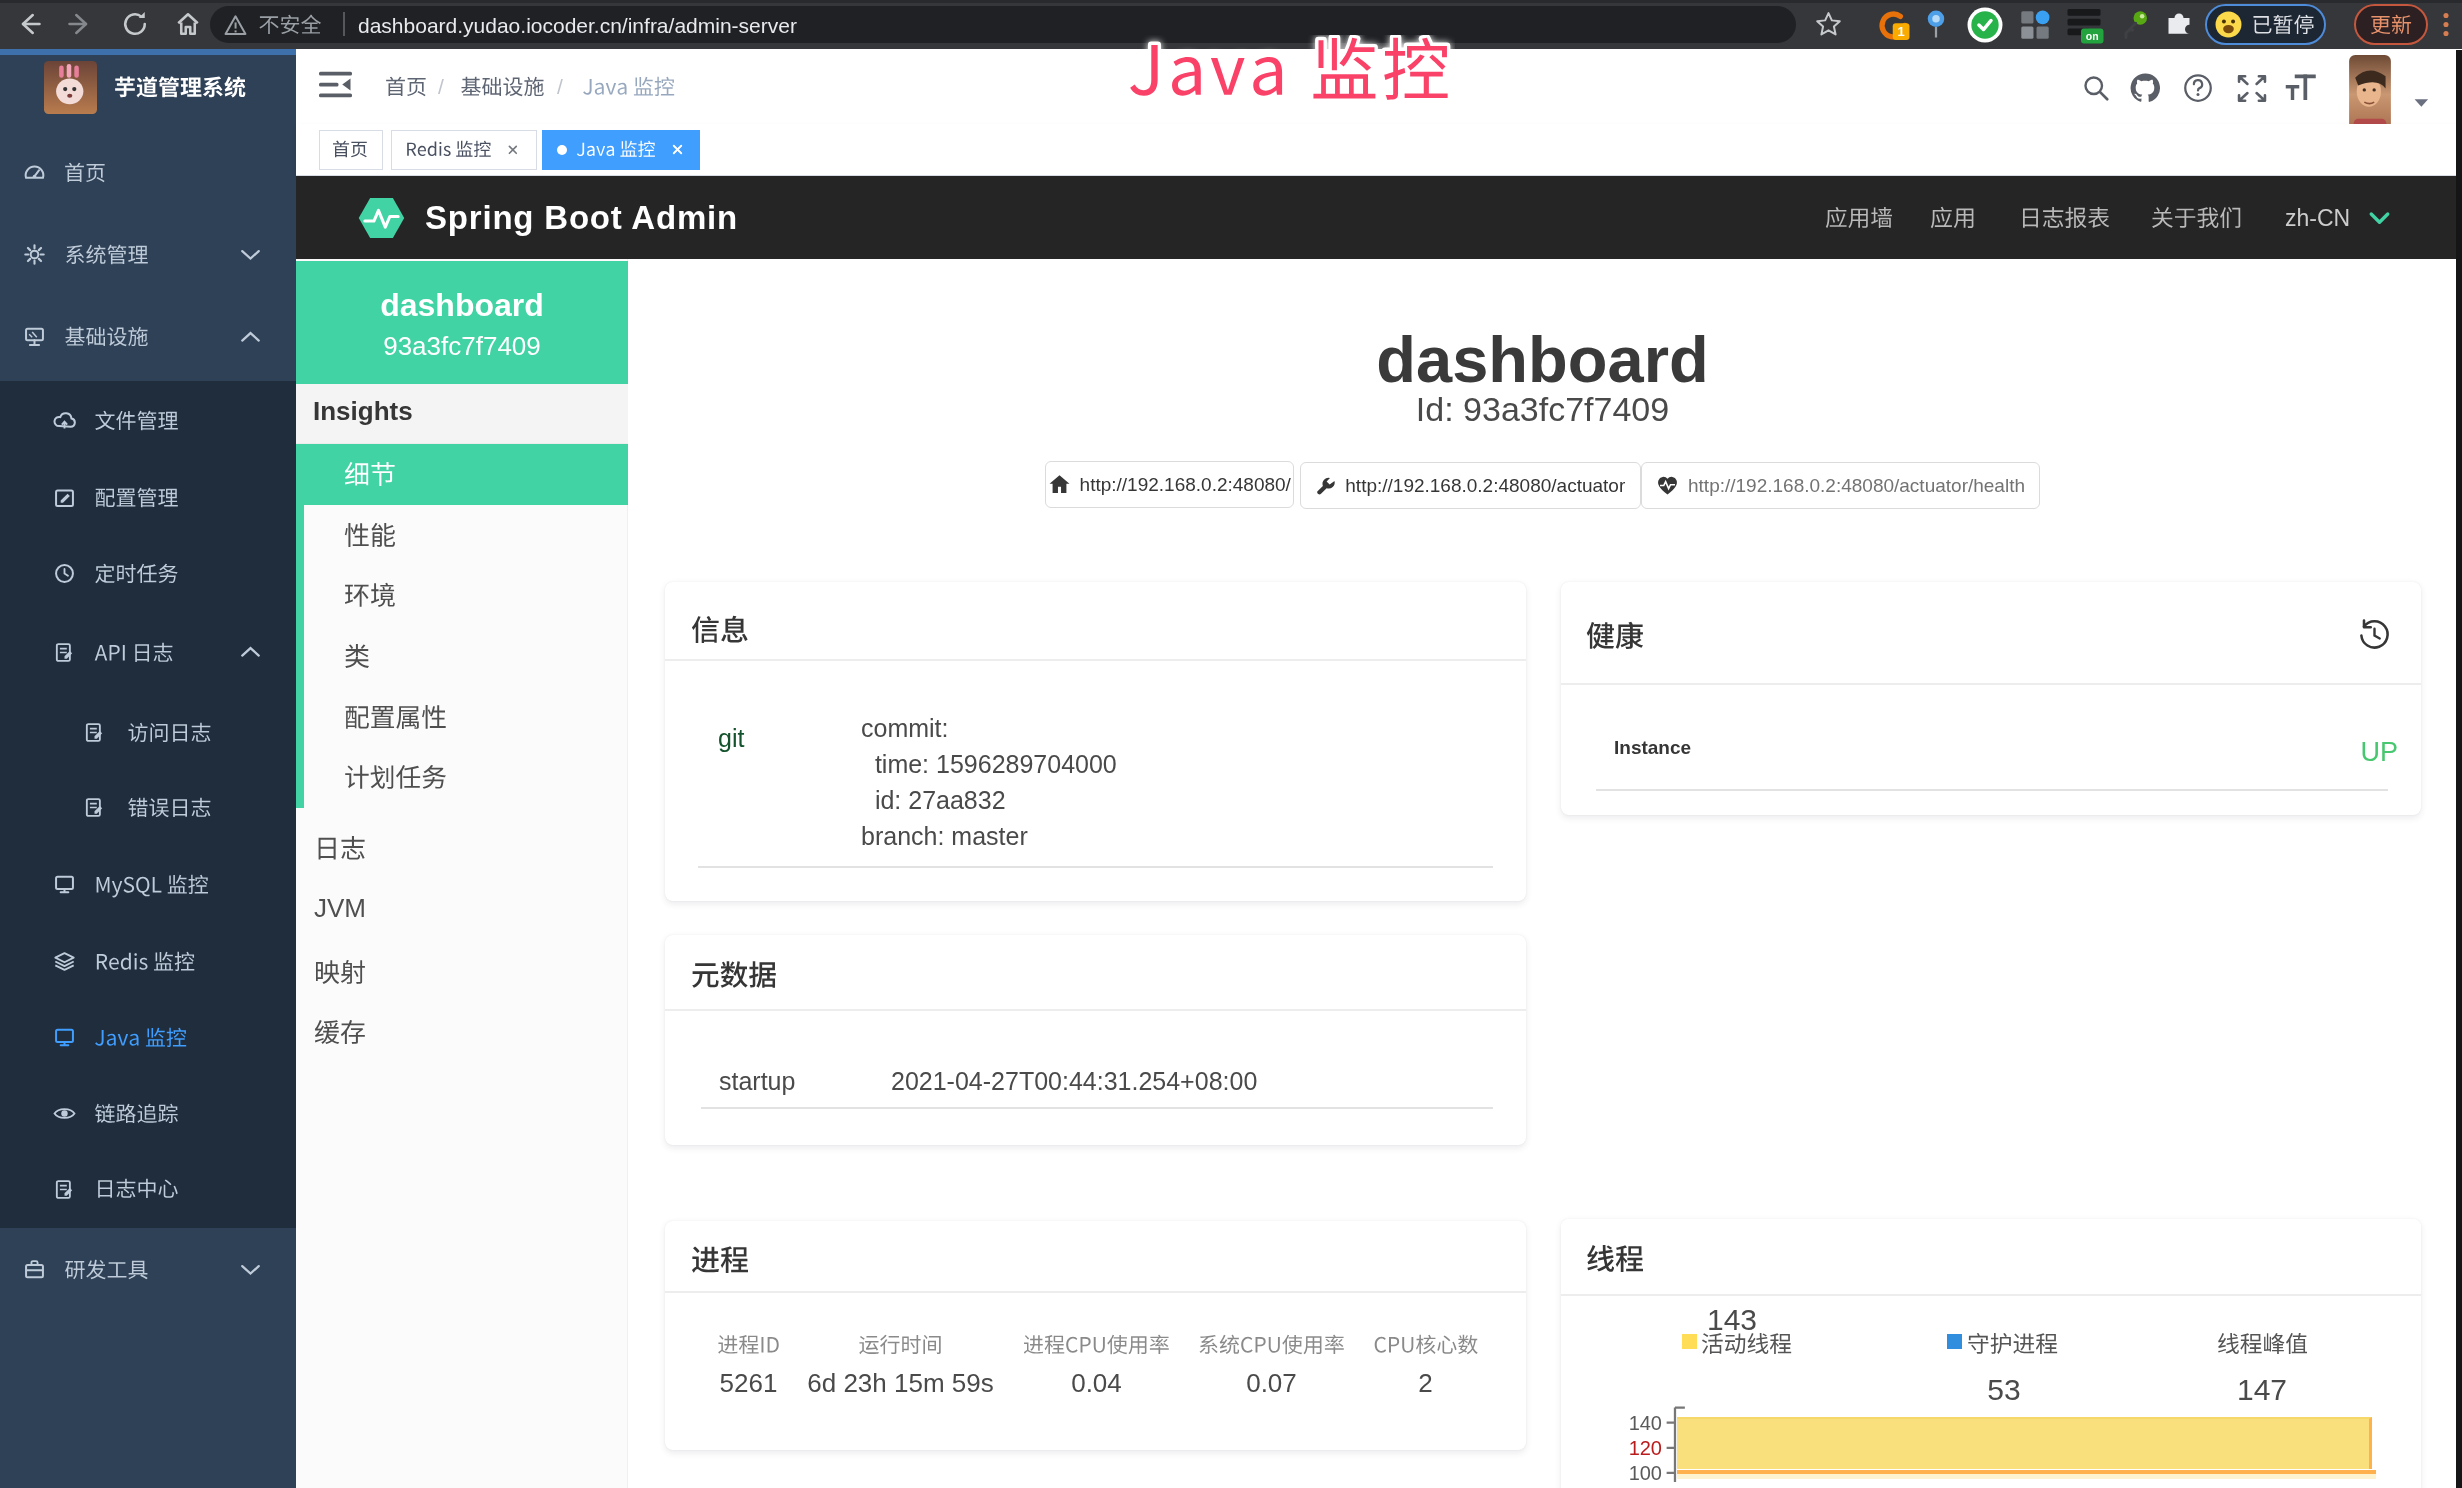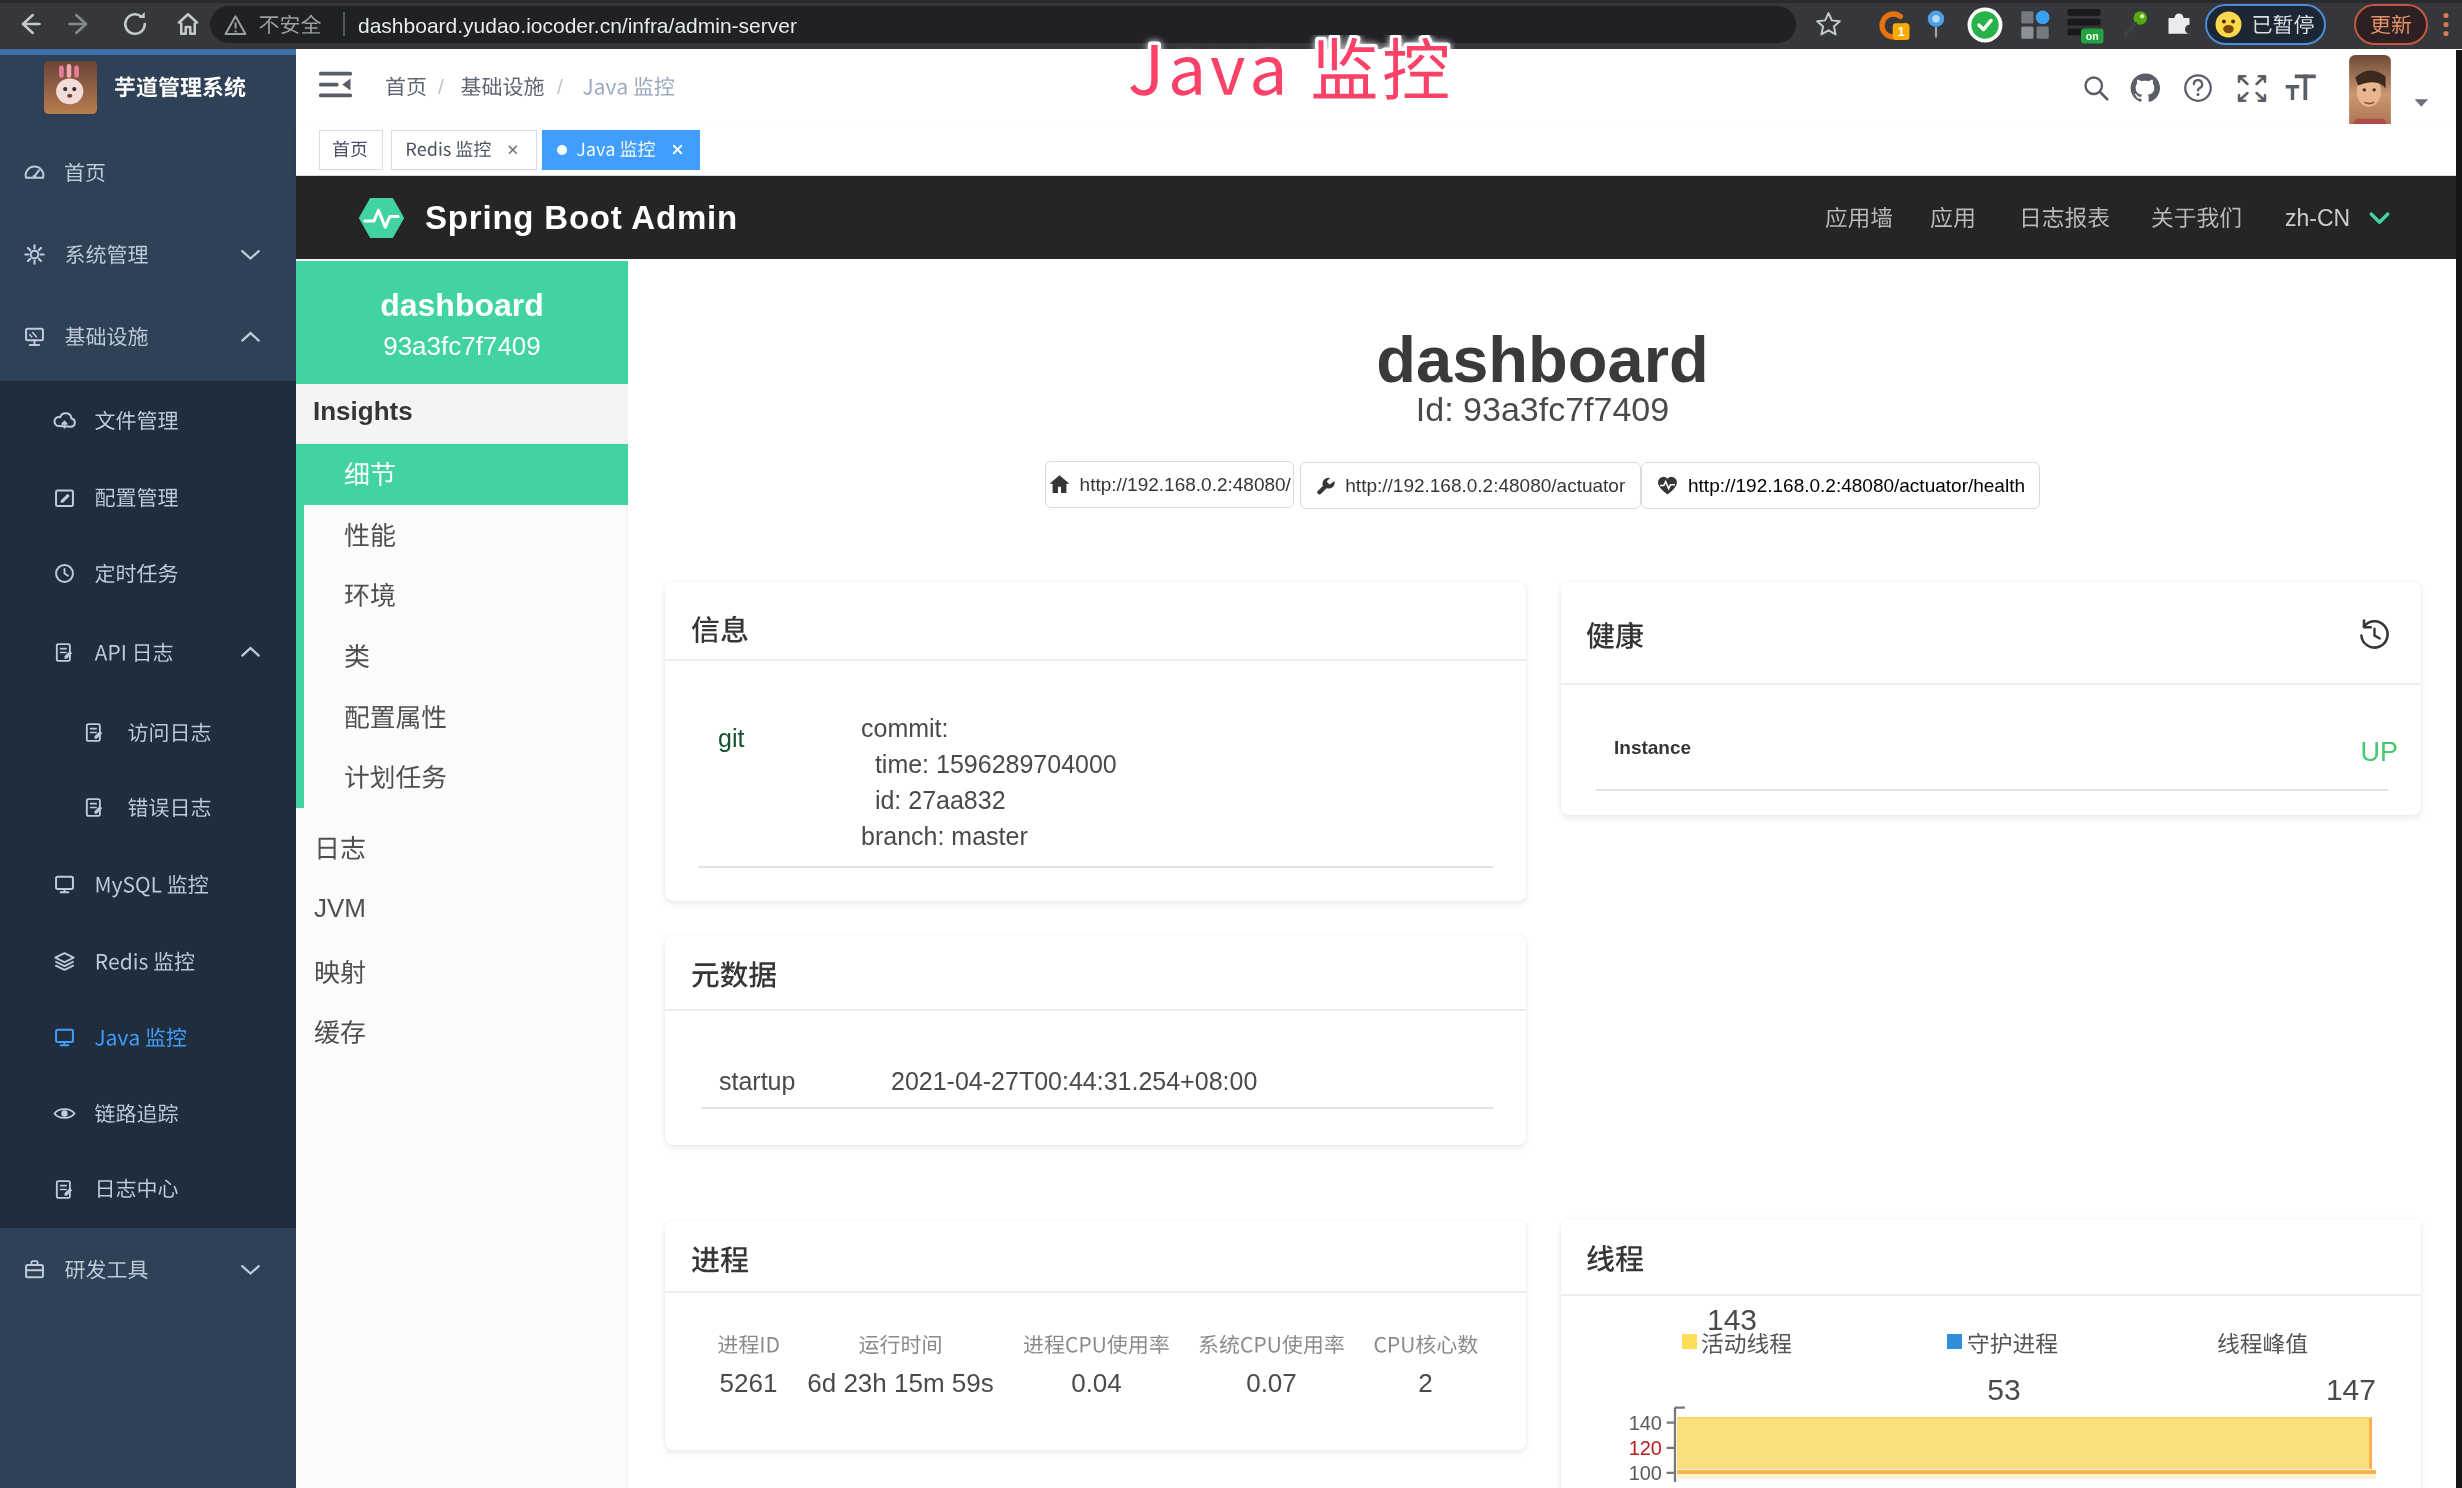--- a/index.html
+++ b/index.html
@@ -460,21 +460,21 @@
       <path d="M1.2 -1.8 1.8 0.7C4.8 -0.3 8.8 -1.7 12.7 -3.1L12.3 -5.1C8.1 -3.8 3.9 -2.6 1.2 -1.8ZM20.4 -24.4C20.8 -22.9 21.1 -20.9 21.3 -19.8L23.5 -20.3C23.3 -21.4 22.8 -23.3 22.4 -24.8ZM29.9 -28.3C25.9 -27.4 18.7 -26.9 12.8 -26.7C13.0 -26.1 13.3 -25.3 13.3 -24.7C19.3 -24.8 26.7 -25.4 31.4 -26.4ZM1.9 -14.4C2.4 -14.7 3.2 -14.9 7.4 -15.3C5.9 -13.2 4.6 -11.5 3.9 -10.8C2.9 -9.6 2.1 -8.7 1.4 -8.6C1.6 -8.0 2.0 -6.8 2.1 -6.3C2.9 -6.7 4.0 -7.0 12.5 -8.7C12.4 -9.2 12.4 -10.2 12.4 -10.9L5.7 -9.7C8.4 -12.6 11.0 -16.3 13.2 -20.0L11.1 -21.3C10.4 -20.1 9.7 -18.8 8.9 -17.6L4.6 -17.2C6.6 -20.2 8.6 -23.9 10.1 -27.5L7.6 -28.5C6.2 -24.5 3.8 -20.1 3.0 -19.0C2.3 -17.8 1.7 -17.0 1.1 -16.9C1.4 -16.2 1.8 -15.0 1.9 -14.4ZM14.3 -23.7C14.9 -22.3 15.6 -20.5 15.9 -19.4L18.0 -20.1C17.6 -21.1 16.9 -22.9 16.3 -24.2ZM28.6 -25.1C27.8 -23.4 26.6 -21.0 25.4 -19.4H13.3V-17.3H17.4L17.1 -14.6H11.9V-12.4H16.8C16.0 -7.5 14.2 -2.1 9.6 0.9C10.2 1.3 11.0 2.1 11.3 2.7C14.5 0.4 16.5 -2.7 17.7 -6.1C18.8 -4.5 20.1 -3.0 21.6 -1.8C19.6 -0.5 17.2 0.3 14.7 0.9C15.1 1.3 15.8 2.2 16.1 2.8C18.8 2.1 21.4 1.1 23.5 -0.4C25.8 1.1 28.5 2.2 31.5 2.8C31.9 2.1 32.6 1.2 33.1 0.6C30.3 0.1 27.7 -0.7 25.5 -1.9C27.6 -3.8 29.2 -6.3 30.2 -9.6L28.8 -10.2L28.3 -10.1H18.8L19.3 -12.4H32.4V-14.6H19.6L19.9 -17.3H32.0V-19.4H27.9C28.9 -20.9 30.0 -22.7 31.0 -24.3ZM19.0 -8.1H27.2C26.4 -6.1 25.1 -4.5 23.6 -3.2C21.6 -4.6 20.1 -6.2 19.0 -8.1Z M54.8 -11.9V-9.0H45.4V-6.7H54.8V-0.3C54.8 0.1 54.7 0.3 54.1 0.3C53.5 0.3 51.5 0.3 49.2 0.3C49.6 1.0 49.9 2.0 50.0 2.7C52.9 2.7 54.8 2.7 56.0 2.3C57.1 1.9 57.4 1.2 57.4 -0.3V-6.7H66.5V-9.0H57.4V-11.0C59.9 -12.6 62.6 -14.7 64.4 -16.7L62.8 -18.0L62.3 -17.9H48.3V-15.5H59.9C58.4 -14.1 56.5 -12.8 54.8 -11.9ZM47.1 -28.6C46.7 -27.1 46.2 -25.6 45.6 -24.1H36.1V-21.7H44.6C42.4 -17.0 39.2 -12.6 35.1 -9.7C35.5 -9.1 36.1 -8.0 36.3 -7.3C37.8 -8.4 39.2 -9.6 40.4 -10.9V2.7H43.0V-14.0C44.7 -16.4 46.2 -18.9 47.4 -21.7H65.9V-24.1H48.4C48.9 -25.4 49.3 -26.7 49.7 -27.9Z" fill="#4f4f4f"></path>
     </svg>
   </div>
 <div class="lat" style="left:314px;top:893px;font-size:26px;color:#4f4f4f">JVM</div>
 <div class="lat" style="left:628px;top:322px;width:1829px;text-align:center;font-size:65px;font-weight:bold;color:#3a3a3a">dashboard</div>
 <div class="lat" style="left:628px;top:390px;width:1829px;text-align:center;font-size:34px;color:#4a4a4a">Id: 93a3fc7f7409</div>
 <div class="abs" style="left:628px;top:461px;width:1829px;text-align:center"><div style="border:1.5px solid #dbdbdb;border-radius:6px;background:#fff;height:47px;display:inline-flex;align-items:center;font-size:19px;color:#363636;padding:0 2px;white-space:nowrap"><svg width="23" height="23" viewBox="0 0 30 30" style="margin-right:9px">
         <path d="M15 3 L28 14 h-4 v12 h-7 v-8 h-4 v8 H6 V14 H2 Z" fill="#363636"></path>
       </svg>http://192.168.0.2:48080/</div><div style="border:1.5px solid #dbdbdb;border-radius:6px;background:#fff;height:47px;display:inline-flex;align-items:center;font-size:19px;color:#363636;padding:0 14.4px;white-space:nowrap;margin-left:6px"><svg width="21" height="21" viewBox="0 0 28 28" style="margin-right:9px">
         <path d="M26 8 a8 8 0 0 1 -10.5 9.5 L8 25 a3 3 0 0 1 -5-3 l7.5-7.5 A8 8 0 0 1 20 4 l-4.5 4.5 4 4 Z" fill="#363636"></path>
-      </svg>http://192.168.0.2:48080/actuator</div><div style="border:1.5px solid #dbdbdb;border-radius:6px;background:#fff;height:47px;display:inline-flex;align-items:center;font-size:19px;color:#000000;padding:0 14.4px;white-space:nowrap;"><svg width="23" height="21" viewBox="0 0 30 28" style="margin-right:9px">
+      </svg>http://192.168.0.2:48080/actuator</div><div style="border:1.5px solid #dbdbdb;border-radius:6px;background:#fff;height:47px;display:inline-flex;align-items:center;font-size:19px;color:#737373;padding:0 14.4px;white-space:nowrap;"><svg width="23" height="21" viewBox="0 0 30 28" style="margin-right:9px">
         <path d="M15 26 C4 18 1 12 3 7 a7 7 0 0 1 12-2 a7 7 0 0 1 12 2 c2 5-1 11-12 19 Z" fill="#363636"></path>
         <path d="M5 14 h5 l2.5-5 4 9 2.5-5 h6" stroke="#fff" stroke-width="2.2" fill="none"></path>
       </svg>http://192.168.0.2:48080/actuator/health</div></div>
 <div style="position:absolute;background:#fff;border-radius:7.6px;box-shadow:0 2.3px 6px rgba(60,60,90,.10),0 0 1.5px rgba(0,0,0,.08);left:665px;top:582px;width:861px;height:319px"></div>
 <div style="position:absolute;left:691px;top:615px;">
     <svg width="58" height="29" viewBox="0 -33.4 76 38" style="overflow:visible;display:block">
       <path d="M14.6 -20.4V-17.5H33.3V-20.4ZM14.6 -14.9V-12.0H33.3V-14.9ZM14.0 -9.3V3.2H17.1V1.8H30.6V3.0H33.7V-9.3ZM17.1 -1.1V-6.4H30.6V-1.1ZM20.5 -30.9C21.5 -29.4 22.6 -27.4 23.1 -26.0H11.8V-23.0H36.2V-26.0H23.7L26.4 -27.1C25.8 -28.5 24.7 -30.6 23.6 -32.1ZM9.4 -31.9C7.5 -26.3 4.4 -20.8 1.1 -17.1C1.7 -16.3 2.7 -14.5 3.0 -13.7C4.1 -14.9 5.2 -16.4 6.2 -18.0V3.3H9.5V-23.8C10.7 -26.1 11.7 -28.5 12.6 -31.0Z M48.6 -20.7H65.1V-18.2H48.6ZM48.6 -15.6H65.1V-13.0H48.6ZM48.6 -25.8H65.1V-23.4H48.6ZM47.8 -7.8V-2.0C47.8 1.5 49.1 2.5 53.9 2.5C54.9 2.5 61.0 2.5 62.0 2.5C65.9 2.5 67.0 1.3 67.5 -3.8C66.5 -4.0 65.0 -4.4 64.2 -5.1C64.0 -1.3 63.7 -0.8 61.8 -0.8C60.3 -0.8 55.3 -0.8 54.1 -0.8C51.8 -0.8 51.4 -0.9 51.4 -2.0V-7.8ZM66.7 -7.4C68.4 -4.9 70.1 -1.6 70.8 0.6L74.1 -0.9C73.5 -3.1 71.6 -6.3 69.8 -8.7ZM43.2 -8.1C42.4 -5.6 40.9 -2.3 39.5 -0.2L42.8 1.4C44.1 -0.8 45.4 -4.3 46.4 -6.7ZM53.8 -9.1C55.7 -7.3 57.8 -4.8 58.7 -3.0L61.6 -4.8C60.7 -6.4 58.8 -8.6 57.0 -10.3H68.8V-28.6H57.8C58.3 -29.6 59.0 -30.7 59.5 -31.8L55.2 -32.5C55.0 -31.4 54.5 -29.9 54.0 -28.6H45.1V-10.3H55.9Z" fill="#363636"></path>
     </svg>
   </div>
 <div class="abs" style="left:665px;top:659px;width:861px;height:1.5px;background:#ededed"></div>
@@ -563,21 +563,21 @@
       <path d="M5.4 -8.6C7.3 -6.7 9.4 -4.0 10.3 -2.2L12.2 -3.5C11.3 -5.3 9.2 -7.9 7.2 -9.8ZM18.3 -17.8V-13.5H1.7V-11.3H18.3V-0.7C18.3 -0.2 18.1 -0.1 17.5 -0.0C16.9 0.0 14.7 0.0 12.5 -0.1C12.9 0.6 13.3 1.5 13.4 2.2C16.3 2.2 18.1 2.2 19.1 1.8C20.2 1.4 20.6 0.8 20.6 -0.7V-11.3H28.3V-13.5H20.6V-17.8ZM12.9 -24.8C13.5 -23.8 14.1 -22.6 14.5 -21.6H2.5V-15.6H4.7V-19.4H25.1V-15.6H27.4V-21.6H16.9C16.6 -22.7 15.8 -24.2 15.1 -25.3Z M35.6 -25.2V-19.1H31.6V-17.0H35.6V-10.5C34.0 -10.0 32.4 -9.6 31.1 -9.3L31.8 -7.0L35.6 -8.2V-0.4C35.6 0.0 35.5 0.1 35.1 0.1C34.7 0.1 33.5 0.1 32.1 0.1C32.5 0.8 32.7 1.7 32.8 2.3C34.8 2.3 36.0 2.2 36.8 1.9C37.6 1.5 37.8 0.8 37.8 -0.4V-8.9L41.5 -10.0L41.2 -12.1L37.8 -11.1V-17.0H41.3V-19.1H37.8V-25.2ZM47.7 -24.3C48.8 -23.0 50.0 -21.2 50.5 -20.0H43.4V-12.0C43.4 -8.0 43.0 -2.8 39.7 0.9C40.2 1.2 41.1 2.0 41.5 2.5C44.6 -1.0 45.5 -5.9 45.6 -10.1H55.5V-8.2H57.8V-20.0H50.6L52.6 -20.9C52.1 -22.1 50.9 -23.8 49.7 -25.1ZM55.5 -12.2H45.7V-18.0H55.5Z M62.4 -23.3C64.1 -21.8 66.1 -19.6 67.0 -18.3L68.8 -19.7C67.8 -21.0 65.7 -23.1 64.0 -24.6ZM81.6 -24.6V-19.7H76.7V-24.6H74.4V-19.7H70.2V-17.6H74.4V-14.1L74.4 -12.2H70.0V-10.0H74.1C73.7 -7.8 72.7 -5.5 70.4 -3.8C70.9 -3.5 71.8 -2.7 72.1 -2.2C74.7 -4.3 75.9 -7.2 76.3 -10.0H81.6V-2.4H83.8V-10.0H88.3V-12.2H83.8V-17.6H87.7V-19.7H83.8V-24.6ZM76.7 -17.6H81.6V-12.2H76.6L76.7 -14.0ZM67.9 -14.3H61.5V-12.2H65.6V-3.6C64.3 -3.1 62.7 -1.8 61.1 -0.1L62.6 2.0C64.2 -0.1 65.7 -1.8 66.7 -1.8C67.3 -1.8 68.3 -0.8 69.6 -0.1C71.6 1.3 74.2 1.6 77.9 1.6C80.7 1.6 86.1 1.4 88.3 1.3C88.3 0.6 88.7 -0.4 88.9 -1.1C86.0 -0.7 81.5 -0.5 77.9 -0.5C74.5 -0.5 72.0 -0.7 70.0 -1.9C69.1 -2.5 68.4 -3.1 67.9 -3.4Z M106.0 -22.0H115.0V-16.5H106.0ZM103.9 -23.9V-14.5H117.2V-23.9ZM103.4 -6.3V-4.3H109.3V-0.4H101.4V1.6H118.9V-0.4H111.5V-4.3H117.6V-6.3H111.5V-9.9H118.2V-11.9H102.8V-9.9H109.3V-6.3ZM100.8 -24.8C98.6 -23.8 94.7 -22.9 91.3 -22.3C91.6 -21.8 91.9 -21.1 92.0 -20.6C93.4 -20.8 94.9 -21.1 96.4 -21.4V-16.7H91.5V-14.6H96.1C94.9 -11.2 92.8 -7.3 90.8 -5.2C91.2 -4.6 91.8 -3.7 92.0 -3.1C93.5 -5.0 95.1 -7.9 96.4 -10.9V2.3H98.6V-10.6C99.6 -9.3 100.8 -7.7 101.3 -6.9L102.7 -8.6C102.1 -9.3 99.5 -12.0 98.6 -12.8V-14.6H102.3V-16.7H98.6V-21.9C100.0 -22.2 101.3 -22.6 102.4 -23.0Z" fill="#555555"></path>
     </svg>
   </div>
 <div style="position:absolute;left:2217px;top:1332px;">
     <svg width="91" height="23" viewBox="0 -26.4 120 30" style="overflow:visible;display:block">
       <path d="M1.6 -1.6 2.1 0.5C4.9 -0.3 8.5 -1.4 11.9 -2.4L11.6 -4.3C7.9 -3.3 4.1 -2.2 1.6 -1.6ZM21.1 -23.4C22.6 -22.7 24.5 -21.5 25.5 -20.7L26.8 -22.1C25.8 -22.9 23.9 -24.0 22.4 -24.7ZM2.2 -12.7C2.6 -12.9 3.3 -13.1 7.0 -13.6C5.6 -11.6 4.5 -10.1 3.9 -9.5C3.0 -8.4 2.3 -7.6 1.6 -7.5C1.9 -7.0 2.2 -5.9 2.3 -5.5C3.0 -5.8 4.0 -6.1 11.5 -7.6C11.5 -8.1 11.5 -8.9 11.5 -9.5L5.5 -8.5C7.8 -11.2 10.1 -14.5 12.0 -17.8L10.1 -18.9C9.6 -17.8 8.9 -16.6 8.2 -15.6L4.4 -15.2C6.2 -17.7 8.0 -21.0 9.3 -24.1L7.2 -25.1C6.0 -21.5 3.8 -17.7 3.1 -16.7C2.5 -15.7 1.9 -15.0 1.4 -14.8C1.7 -14.2 2.0 -13.1 2.2 -12.7ZM26.6 -10.5C25.4 -8.6 23.8 -6.8 21.8 -5.3C21.4 -6.9 20.9 -8.8 20.6 -11.0L28.3 -12.4L27.9 -14.4L20.4 -13.0C20.2 -14.3 20.1 -15.6 20.0 -17.0L27.4 -18.1L27.1 -20.1L19.9 -19.0C19.8 -21.0 19.7 -23.1 19.7 -25.3H17.5C17.6 -23.0 17.6 -20.8 17.7 -18.7L13.0 -18.0L13.3 -16.0L17.8 -16.6C17.9 -15.3 18.1 -13.9 18.2 -12.6L12.4 -11.5L12.8 -9.5L18.5 -10.6C18.9 -8.1 19.3 -5.8 20.0 -4.0C17.4 -2.3 14.5 -0.9 11.4 0.0C12.0 0.5 12.5 1.3 12.8 1.9C15.7 0.9 18.3 -0.4 20.7 -2.0C22.0 0.7 23.6 2.3 25.7 2.3C27.8 2.3 28.5 1.3 28.9 -2.0C28.4 -2.2 27.7 -2.7 27.2 -3.2C27.1 -0.6 26.8 0.1 25.9 0.1C24.6 0.1 23.5 -1.1 22.6 -3.3C25.0 -5.1 27.0 -7.2 28.5 -9.6Z M46.0 -22.0H55.0V-16.5H46.0ZM43.9 -23.9V-14.5H57.2V-23.9ZM43.4 -6.3V-4.3H49.3V-0.4H41.4V1.6H58.9V-0.4H51.5V-4.3H57.6V-6.3H51.5V-9.9H58.2V-11.9H42.8V-9.9H49.3V-6.3ZM40.8 -24.8C38.6 -23.8 34.6 -22.9 31.3 -22.3C31.6 -21.8 31.9 -21.1 31.9 -20.6C33.4 -20.8 34.9 -21.1 36.4 -21.4V-16.7H31.5V-14.6H36.1C34.9 -11.2 32.8 -7.3 30.8 -5.2C31.2 -4.6 31.8 -3.7 32.0 -3.1C33.5 -5.0 35.1 -7.9 36.4 -10.9V2.3H38.6V-10.6C39.6 -9.3 40.8 -7.7 41.3 -6.9L42.7 -8.6C42.1 -9.3 39.5 -12.0 38.6 -12.8V-14.6H42.3V-16.7H38.6V-21.9C40.0 -22.2 41.3 -22.6 42.4 -23.0Z M77.9 -20.9H83.7C82.9 -19.4 81.8 -18.1 80.5 -17.0C79.3 -18.1 78.3 -19.3 77.5 -20.5ZM77.9 -25.2C76.7 -22.2 74.3 -19.5 71.7 -17.7C72.2 -17.3 72.9 -16.4 73.2 -16.0C74.2 -16.8 75.3 -17.8 76.3 -18.9C77.0 -17.8 77.8 -16.7 78.9 -15.8C76.7 -14.2 74.1 -13.0 71.5 -12.4C71.9 -12.0 72.4 -11.2 72.7 -10.7C75.4 -11.5 78.2 -12.7 80.5 -14.4C82.4 -13.0 84.8 -11.8 87.5 -11.0C87.8 -11.6 88.5 -12.5 89.0 -12.9C86.3 -13.5 84.0 -14.5 82.2 -15.8C84.1 -17.5 85.7 -19.6 86.7 -22.2L85.3 -22.8L84.9 -22.7H79.0C79.4 -23.3 79.7 -24.0 80.0 -24.7ZM79.3 -12.5V-10.6H73.7V-8.8H79.3V-6.9H73.9V-5.1H79.3V-2.9H72.5V-1.1H79.3V2.4H81.5V-1.1H88.2V-2.9H81.5V-5.1H86.9V-6.9H81.5V-8.8H87.0V-10.6H81.5V-12.5ZM65.8 -24.9V-3.7L63.9 -3.5V-20.2H62.1V-1.6L69.5 -2.2V-1.0H71.2V-20.2H69.5V-4.0L67.6 -3.8V-24.9Z M108.0 -25.2C107.9 -24.3 107.7 -23.2 107.6 -22.1H99.9V-20.1H107.2C107.0 -19.1 106.9 -18.1 106.7 -17.3H101.5V-0.4H98.6V1.5H118.7V-0.4H116.1V-17.3H108.7C108.9 -18.1 109.2 -19.1 109.4 -20.1H117.8V-22.1H109.8L110.4 -25.1ZM103.5 -0.4V-2.9H114.0V-0.4ZM103.5 -11.4H114.0V-8.8H103.5ZM103.5 -13.0V-15.6H114.0V-13.0ZM103.5 -7.2H114.0V-4.6H103.5ZM97.9 -25.2C96.3 -20.6 93.7 -16.1 91.0 -13.2C91.3 -12.7 92.0 -11.5 92.2 -11.0C93.1 -11.9 94.0 -13.0 94.8 -14.2V2.4H96.9V-17.7C98.1 -19.8 99.1 -22.2 100.0 -24.5Z" fill="#555555"></path>
     </svg>
   </div>
 <div class="lat" style="left:1618px;top:1303px;width:228px;text-align:center;font-size:30px;color:#4a4a4a">143</div>
 <div class="lat" style="left:1890px;top:1373px;width:228px;text-align:center;font-size:30px;color:#4a4a4a">53</div>
-<div class="lat" style="left:2148px;top:1373px;width:228px;text-align:right;font-size:30px;color:#4a4a4a">147</div>
+<div class="lat" style="left:2148px;top:1373px;width:228px;text-align:center;font-size:30px;color:#4a4a4a">147</div>
 <div class="lat" style="left:1586px;top:1412px;width:76px;text-align:right;font-size:20px;color:#5a5a5a">140</div>
 <div class="lat" style="left:1586px;top:1437px;width:76px;text-align:right;font-size:20px;color:#b91c1c">120</div>
 <div class="lat" style="left:1586px;top:1462px;width:76px;text-align:right;font-size:20px;color:#5a5a5a">100</div>
 <svg class="abs" style="left:1665px;top:1406px" width="23" height="76" viewBox="0 0 30 100">
 <path d="M13 2 V100 M13 2 H26 M2 22 h11 M2 55 h11 M2 88 h11" stroke="#777" stroke-width="3" fill="none"></path>
   </svg>
 <div class="abs" style="left:1677px;top:1417px;width:695px;height:52px;background:#f9e07d;border-top:2.3px solid #f6d76a;border-right:3.8px solid #ffb14e"></div>
 <div class="abs" style="left:1677px;top:1470px;width:699px;height:3.8px;background:#ffb14e"></div>
 <div class="abs" style="left:1677px;top:1474px;width:699px;height:4.6px;background:#fdf3cf"></div>
 <div class="abs" style="left:2456px;top:50px;width:6px;height:1439px;background:#151515"></div>

